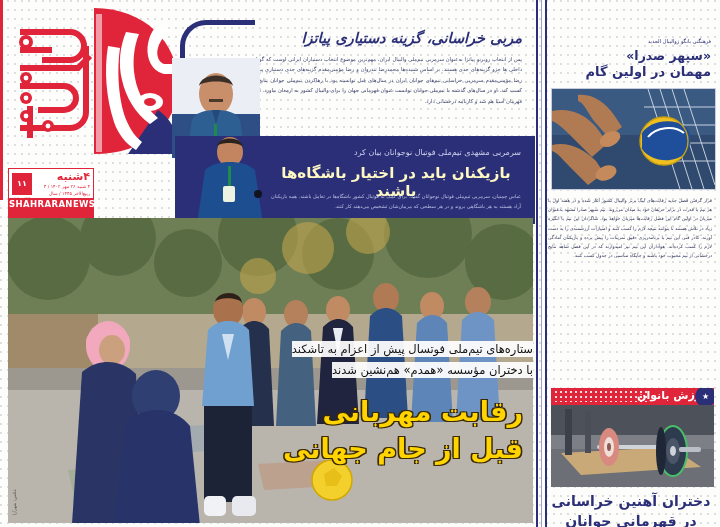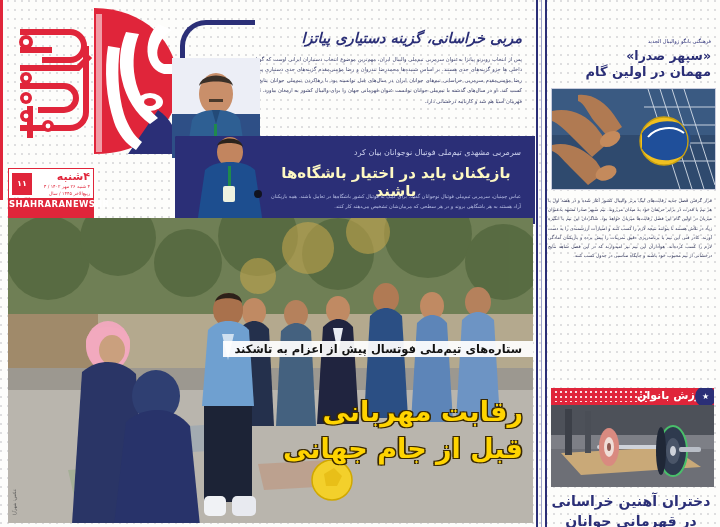--- a/index.html
+++ b/index.html
@@ -95,21 +95,21 @@
 
   
   .mainphoto{
     position:absolute;left:8px;top:218px;width:525px;height:305px;overflow:hidden;
   }
   .mainphoto .kicker-band{
     position:absolute;right:0;top:120px;width:100%;text-align:right;direction:rtl;
   }
   .mp-kick{
     display:inline-block;background:rgba(255,255,255,.93);color:#111;
-    font-size:11.5px;font-weight:bold;padding:1px 11px;margin-bottom:2px;direction:rtl;
+    font-size:11.5px;font-weight:normal;padding:1px 0;margin-bottom:2px;direction:rtl;
   }
   .mp-title{
     position:absolute;right:10px;width:100%;text-align:right;direction:rtl;
     color:#ffd400;font-size:27px;font-weight:bold;
     text-shadow:-1.4px -1.4px 0 #3b2a00,1.4px -1.4px 0 #3b2a00,-1.4px 1.4px 0 #3b2a00,1.4px 1.4px 0 #3b2a00;
   }
   .mp-t1{top:178px;}
   .mp-t2{top:215px;}
   .credit{
     position:absolute;left:4px;bottom:8px;color:#555;font-size:4.4px;direction:rtl;
@@ -346,20 +346,21 @@
 
         <g transform="translate(324,262)">
           <circle r="20" fill="#f3d02b"></circle>
           <circle r="20" fill="none" stroke="#d0a800" stroke-width="1.5"></circle>
           <path d="M-8 -6 L2 -12 L10 -4 L5 6 L-6 6 Z" fill="#e8bf18"></path>
         </g>
       </svg>
 
       <div class="kicker-band">
         <div class="mp-kick">ستاره‌های تیم‌ملی فوتسال پیش از اعزام به تاشکند</div><br>
+        <div class="mp-kick">با دختران مؤسسه «همدم» هم‌نشین شدند</div>
       </div>
       <div class="mp-title mp-t1">رقابت مهربانی</div>
       <div class="mp-title mp-t2">قبل از جام جهانی</div>
       <div class="credit">عکس: شهرآرا</div>
     </div>
   </div>
 
   <div class="divider"></div>
   <div class="divider2"></div>
 

